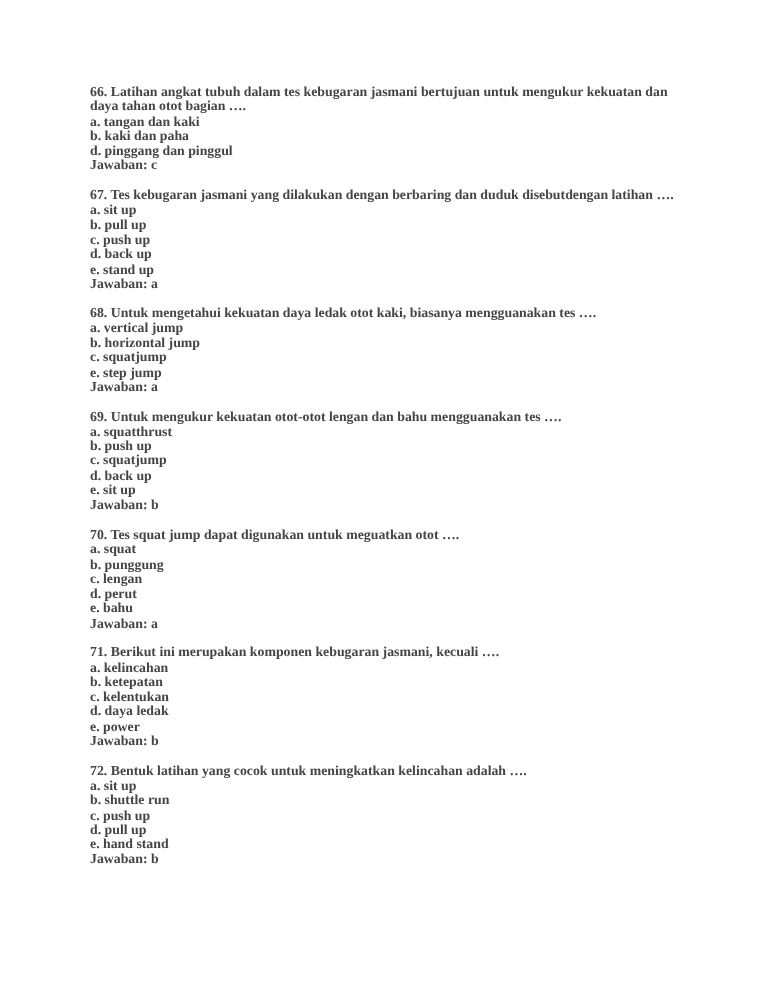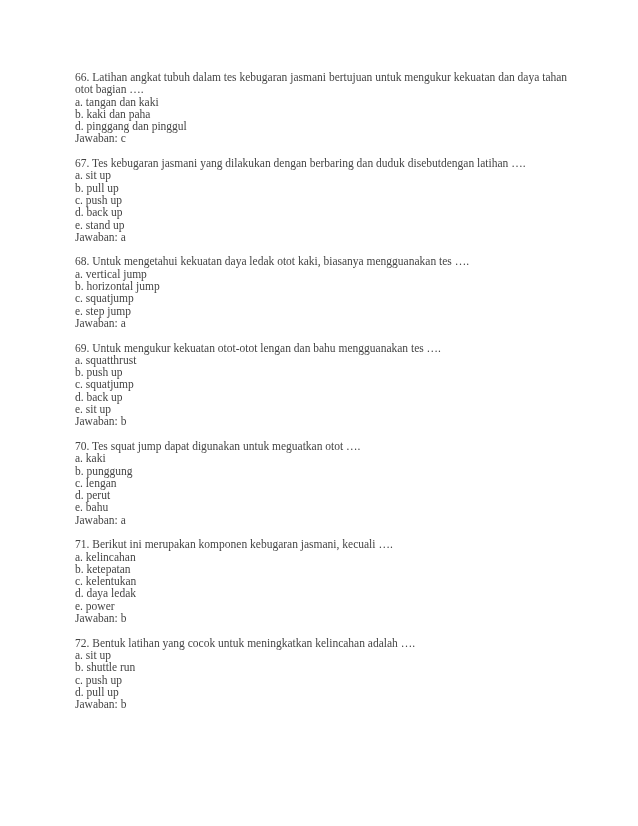--- a/index.html
+++ b/index.html
@@ -10,20 +10,21 @@
     width: 638px;
     height: 826px;
     background: #ffffff;
     overflow: hidden;
   }
   .page {
     position: relative;
     width: 638px;
     height: 826px;
     background: #ffffff;
+    font-weight: bold;
   }
   .content {
     position: absolute;
     left: 75px;
     top: 71px;
     width: 507px;
     font-family: "Liberation Serif", serif;
     font-size: 11.5px;
     line-height: 12.3px;
     color: #454545;
@@ -81,21 +82,21 @@
           <div class="option-line">c. squatjump</div>
           <div class="option-line">d. back up</div>
           <div class="option-line">e. sit up</div>
         </div>
     <div class="q-answer">Jawaban: b</div>
   </div>
 
   <div class="question-block">
     <div class="q-text">70. Tes squat jump dapat digunakan untuk meguatkan otot ….</div>
     <div class="q-options">
-          <div class="option-line">a. kaki</div>
+          <div class="option-line">a. squat</div>
           <div class="option-line">b. punggung</div>
           <div class="option-line">c. lengan</div>
           <div class="option-line">d. perut</div>
           <div class="option-line">e. bahu</div>
         </div>
     <div class="q-answer">Jawaban: a</div>
   </div>
 
   <div class="question-block">
     <div class="q-text">71. Berikut ini merupakan komponen kebugaran jasmani, kecuali ….</div>
@@ -109,17 +110,18 @@
     <div class="q-answer">Jawaban: b</div>
   </div>
 
   <div class="question-block">
     <div class="q-text">72. Bentuk latihan yang cocok untuk meningkatkan kelincahan adalah ….</div>
     <div class="q-options">
           <div class="option-line">a. sit up</div>
           <div class="option-line">b. shuttle run</div>
           <div class="option-line">c. push up</div>
           <div class="option-line">d. pull up</div>
+          <div class="option-line">e. hand stand</div>
         </div>
     <div class="q-answer">Jawaban: b</div>
   </div>
 </div>
 </div>
 
 </body></html>

